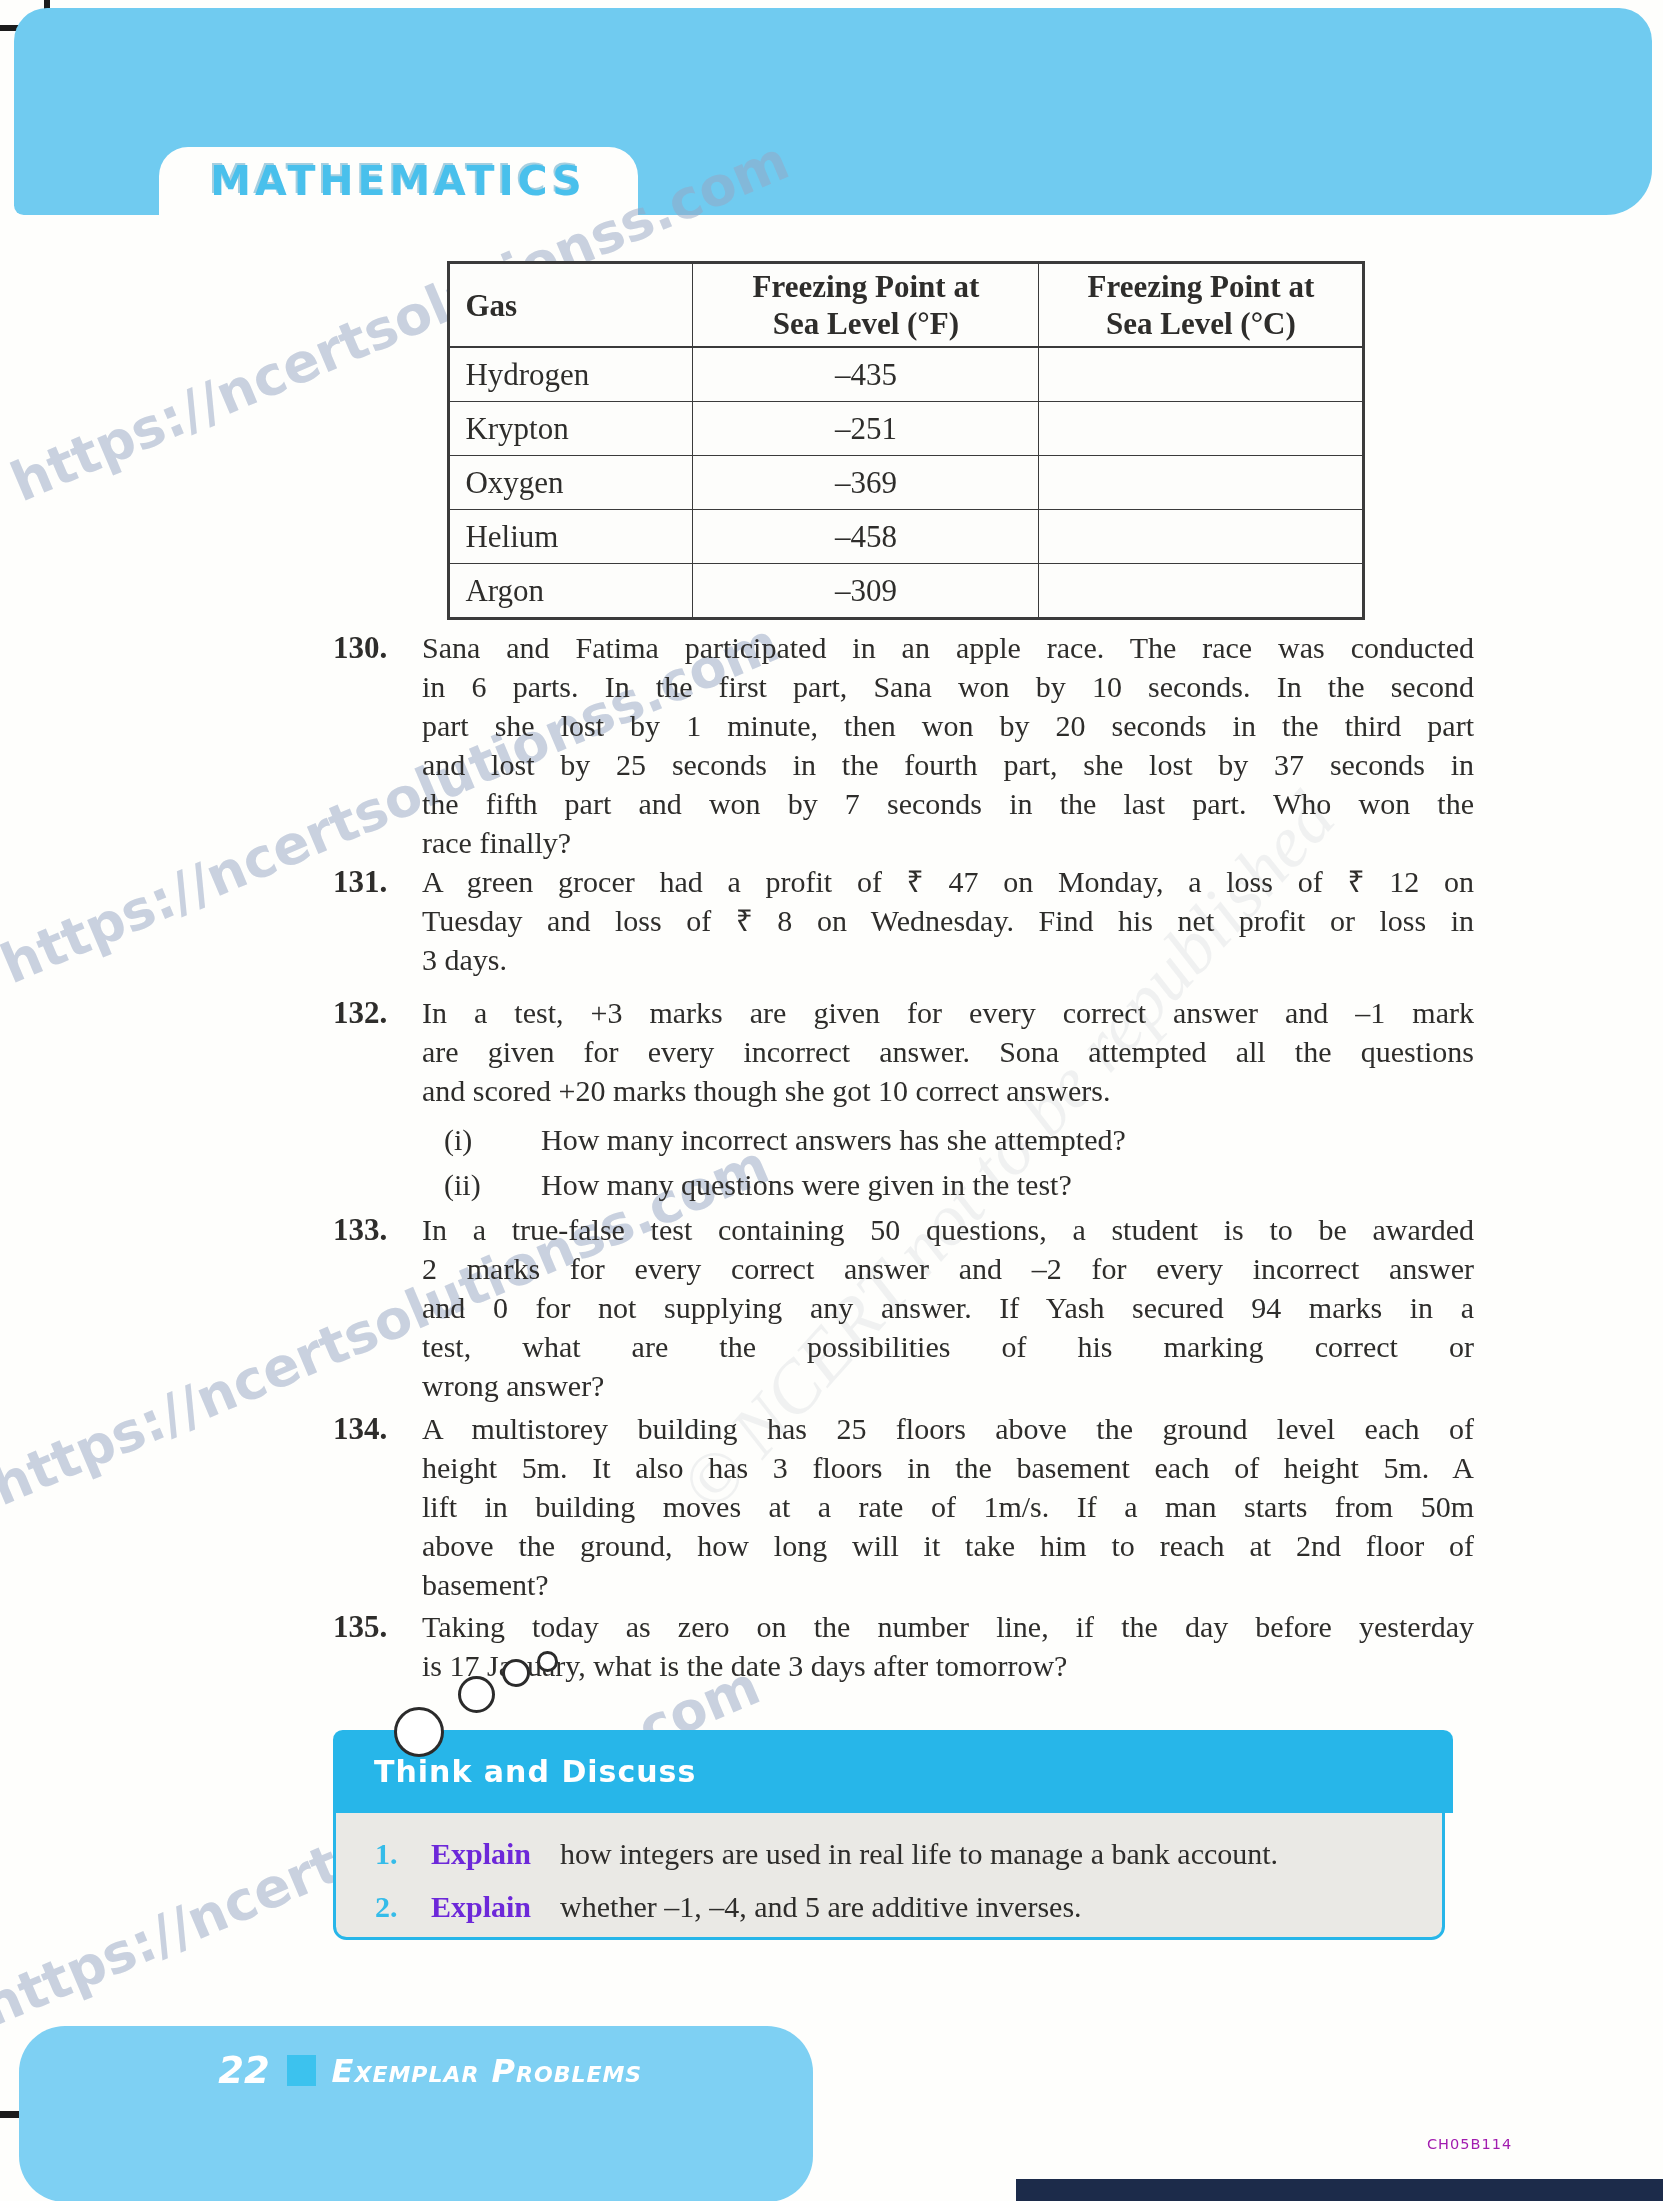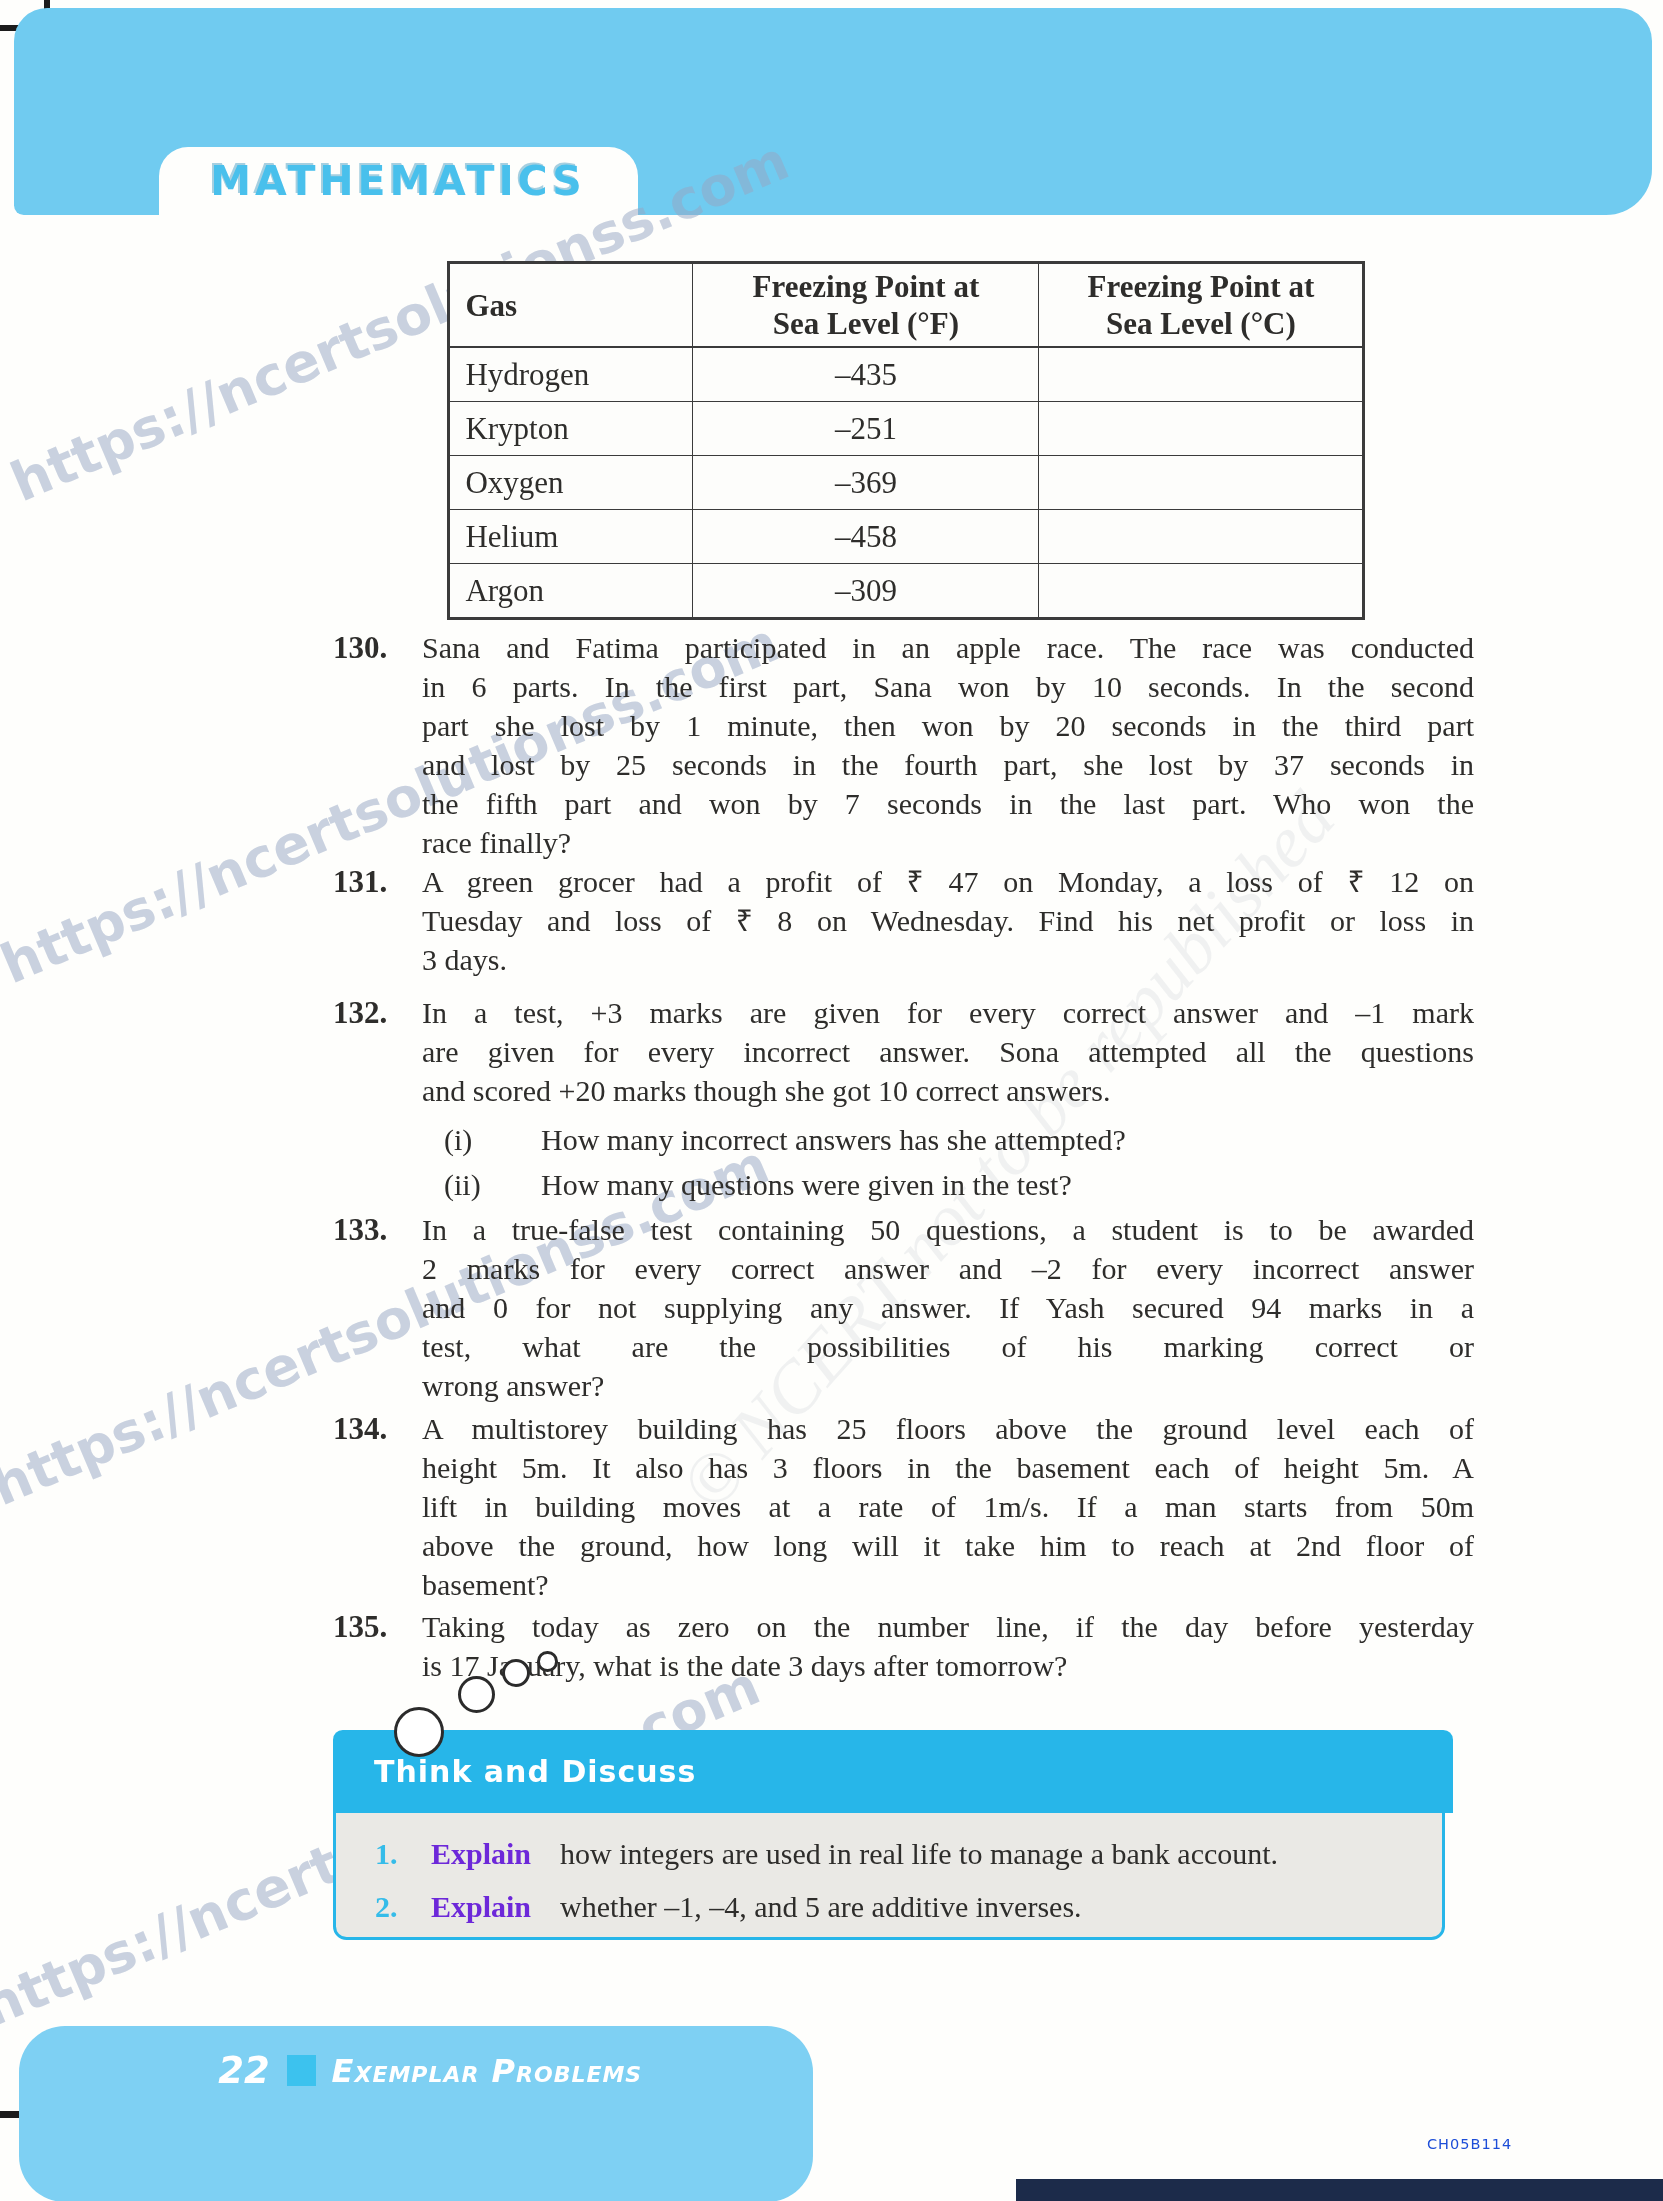--- a/index.html
+++ b/index.html
@@ -73,21 +73,21 @@
   
   .footer-rect{position:absolute;left:19.3px;top:2026px;width:794px;height:176px;background:#7ed0f3;
        border-radius:46px;font-style:italic;}
   .footer-row{position:absolute;left:199px;top:23px;display:flex;align-items:center;}
   .pgnum{font-family:"DejaVu Sans",sans-serif;font-weight:bold;font-size:37px;color:#ffffff;}
   .sq{display:inline-block;width:29px;height:31px;background:#3cc2ee;margin:0 15.4px 0 17.4px;}
   .flabel{font-family:"DejaVu Sans",sans-serif;font-weight:bold;font-size:32px;color:#ffffff;
        font-variant:small-caps;letter-spacing:1px;}
   .navy-strip{position:absolute;left:1016px;top:2179px;width:648px;height:22px;background:#1c2b4a;}
   .corner-code{position:absolute;left:1427px;top:2136px;font-family:"DejaVu Sans",sans-serif;
-       font-size:14.5px;color:#1d4ed8;letter-spacing:1px;}
+       font-size:14.5px;color:#a21caf;letter-spacing:1px;}
 </style>
 </head>
 <body>
 
 <div class="page">
 
   <div class="mark mark-tl-v"></div>
   <div class="mark mark-tl-h"></div>
   <div class="mark mark-bl-h"></div>
   <div class="mark mark-bl-v"></div>

